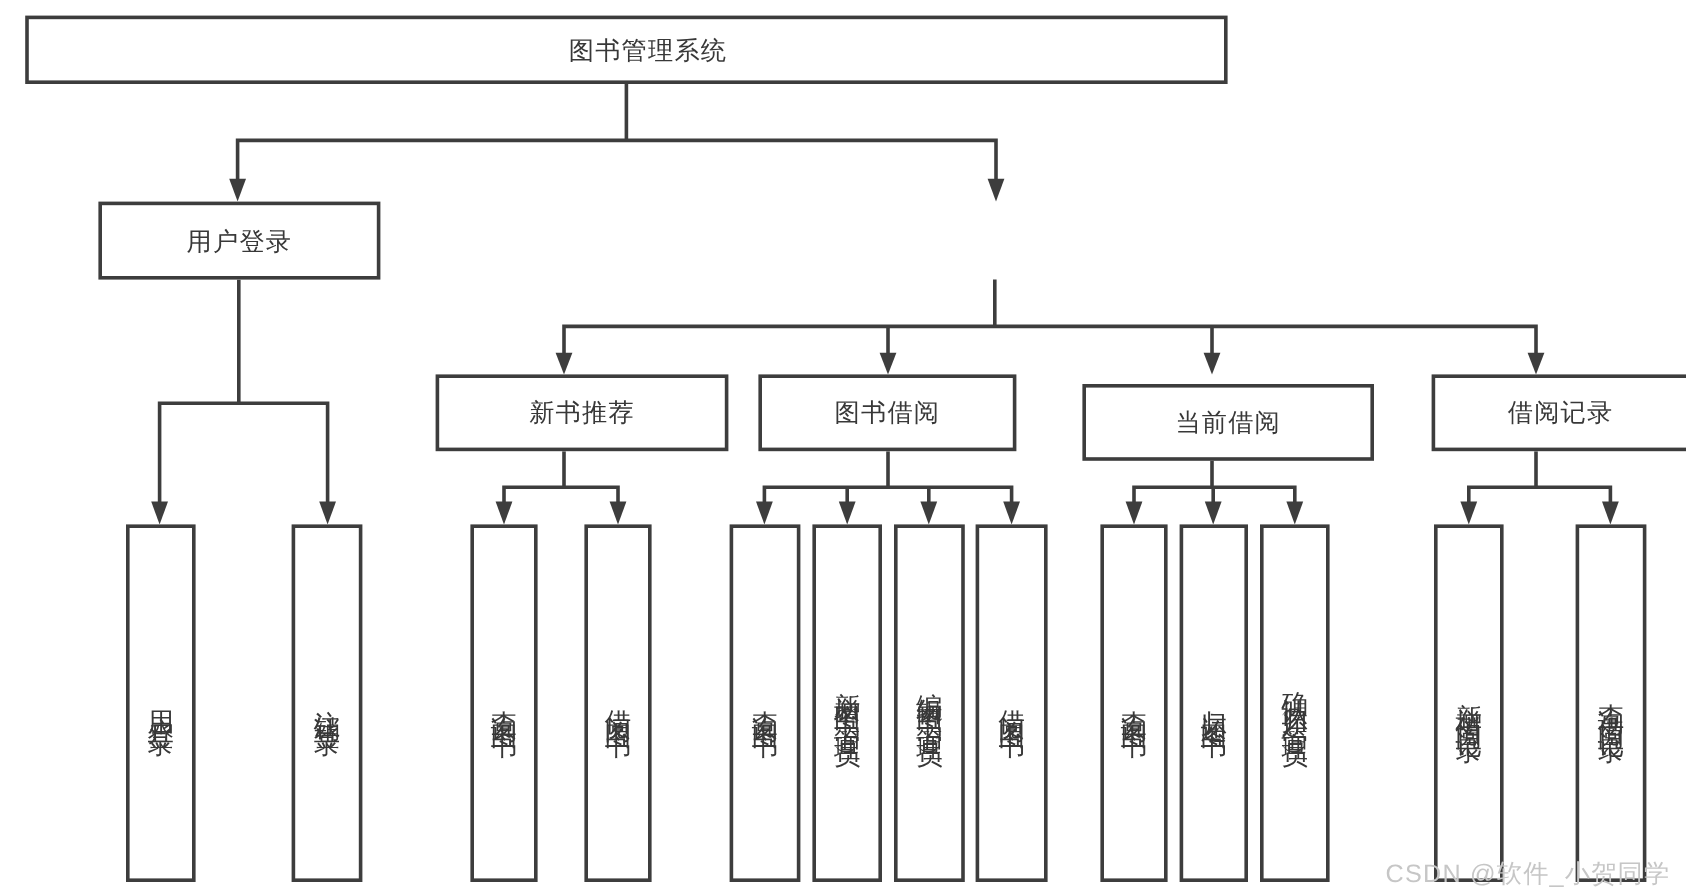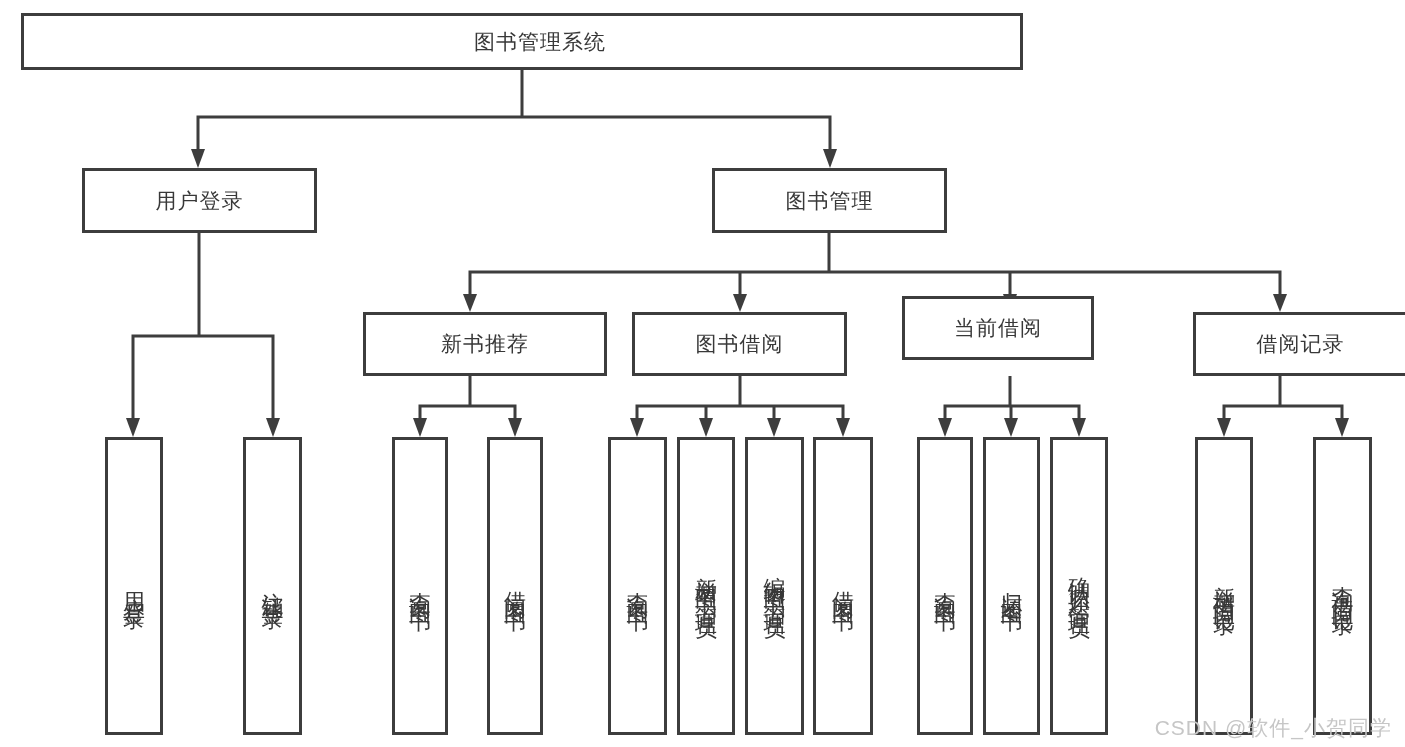--- a/index.html
+++ b/index.html
@@ -119,25 +119,24 @@
     <g>
       <path d="M1280,376 V407.5 M1222.5,406 H1343.5 M1224,406 V420 M1342,406 V420"></path>
       <polygon points="1217,418 1231,418 1224,437"></polygon>
       <polygon points="1335,418 1349,418 1342,437"></polygon>
     </g>
   </svg>
 
   <div class="hbox" style="left:21px;top:13px;width:1002px;height:57px;padding-left:36px;">图书管理系统</div>
 
   <div class="hbox" style="left:82px;top:168px;width:235px;height:65px;">用户登录</div>
-  <div class="hbox" style="left:712px;top:168px;width:235px;height:65px;">图书管理</div>
 
   <div class="hbox" style="left:363px;top:312px;width:244px;height:64px;">新书推荐</div>
   <div class="hbox" style="left:632px;top:312px;width:215px;height:64px;text-align:right;">图书借阅</div>
-  <div class="hbox" style="left:902px;top:296px;width:192px;height:64px;">当前借阅</div>
+  <div class="hbox" style="left:902px;top:320px;width:243px;height:64px;">当前借阅</div>
   <div class="hbox" style="left:1172px;top:312px;width:215px;height:64px;margin-left:21px;">借阅记录</div>
 
   <div class="leaf" style="left:105px;width:58px;">用户登录</div>
   <div class="leaf" style="left:243px;width:59px;">注销登录</div>
 
   <div class="leaf" style="left:392px;width:56px;">查询图书</div>
   <div class="leaf" style="left:487px;width:56px;">借阅图书</div>
 
   <div class="leaf" style="left:608px;width:59px;">查询图书</div>
   <div class="leaf" style="left:677px;width:58px;">新增图书（管理员）</div>

